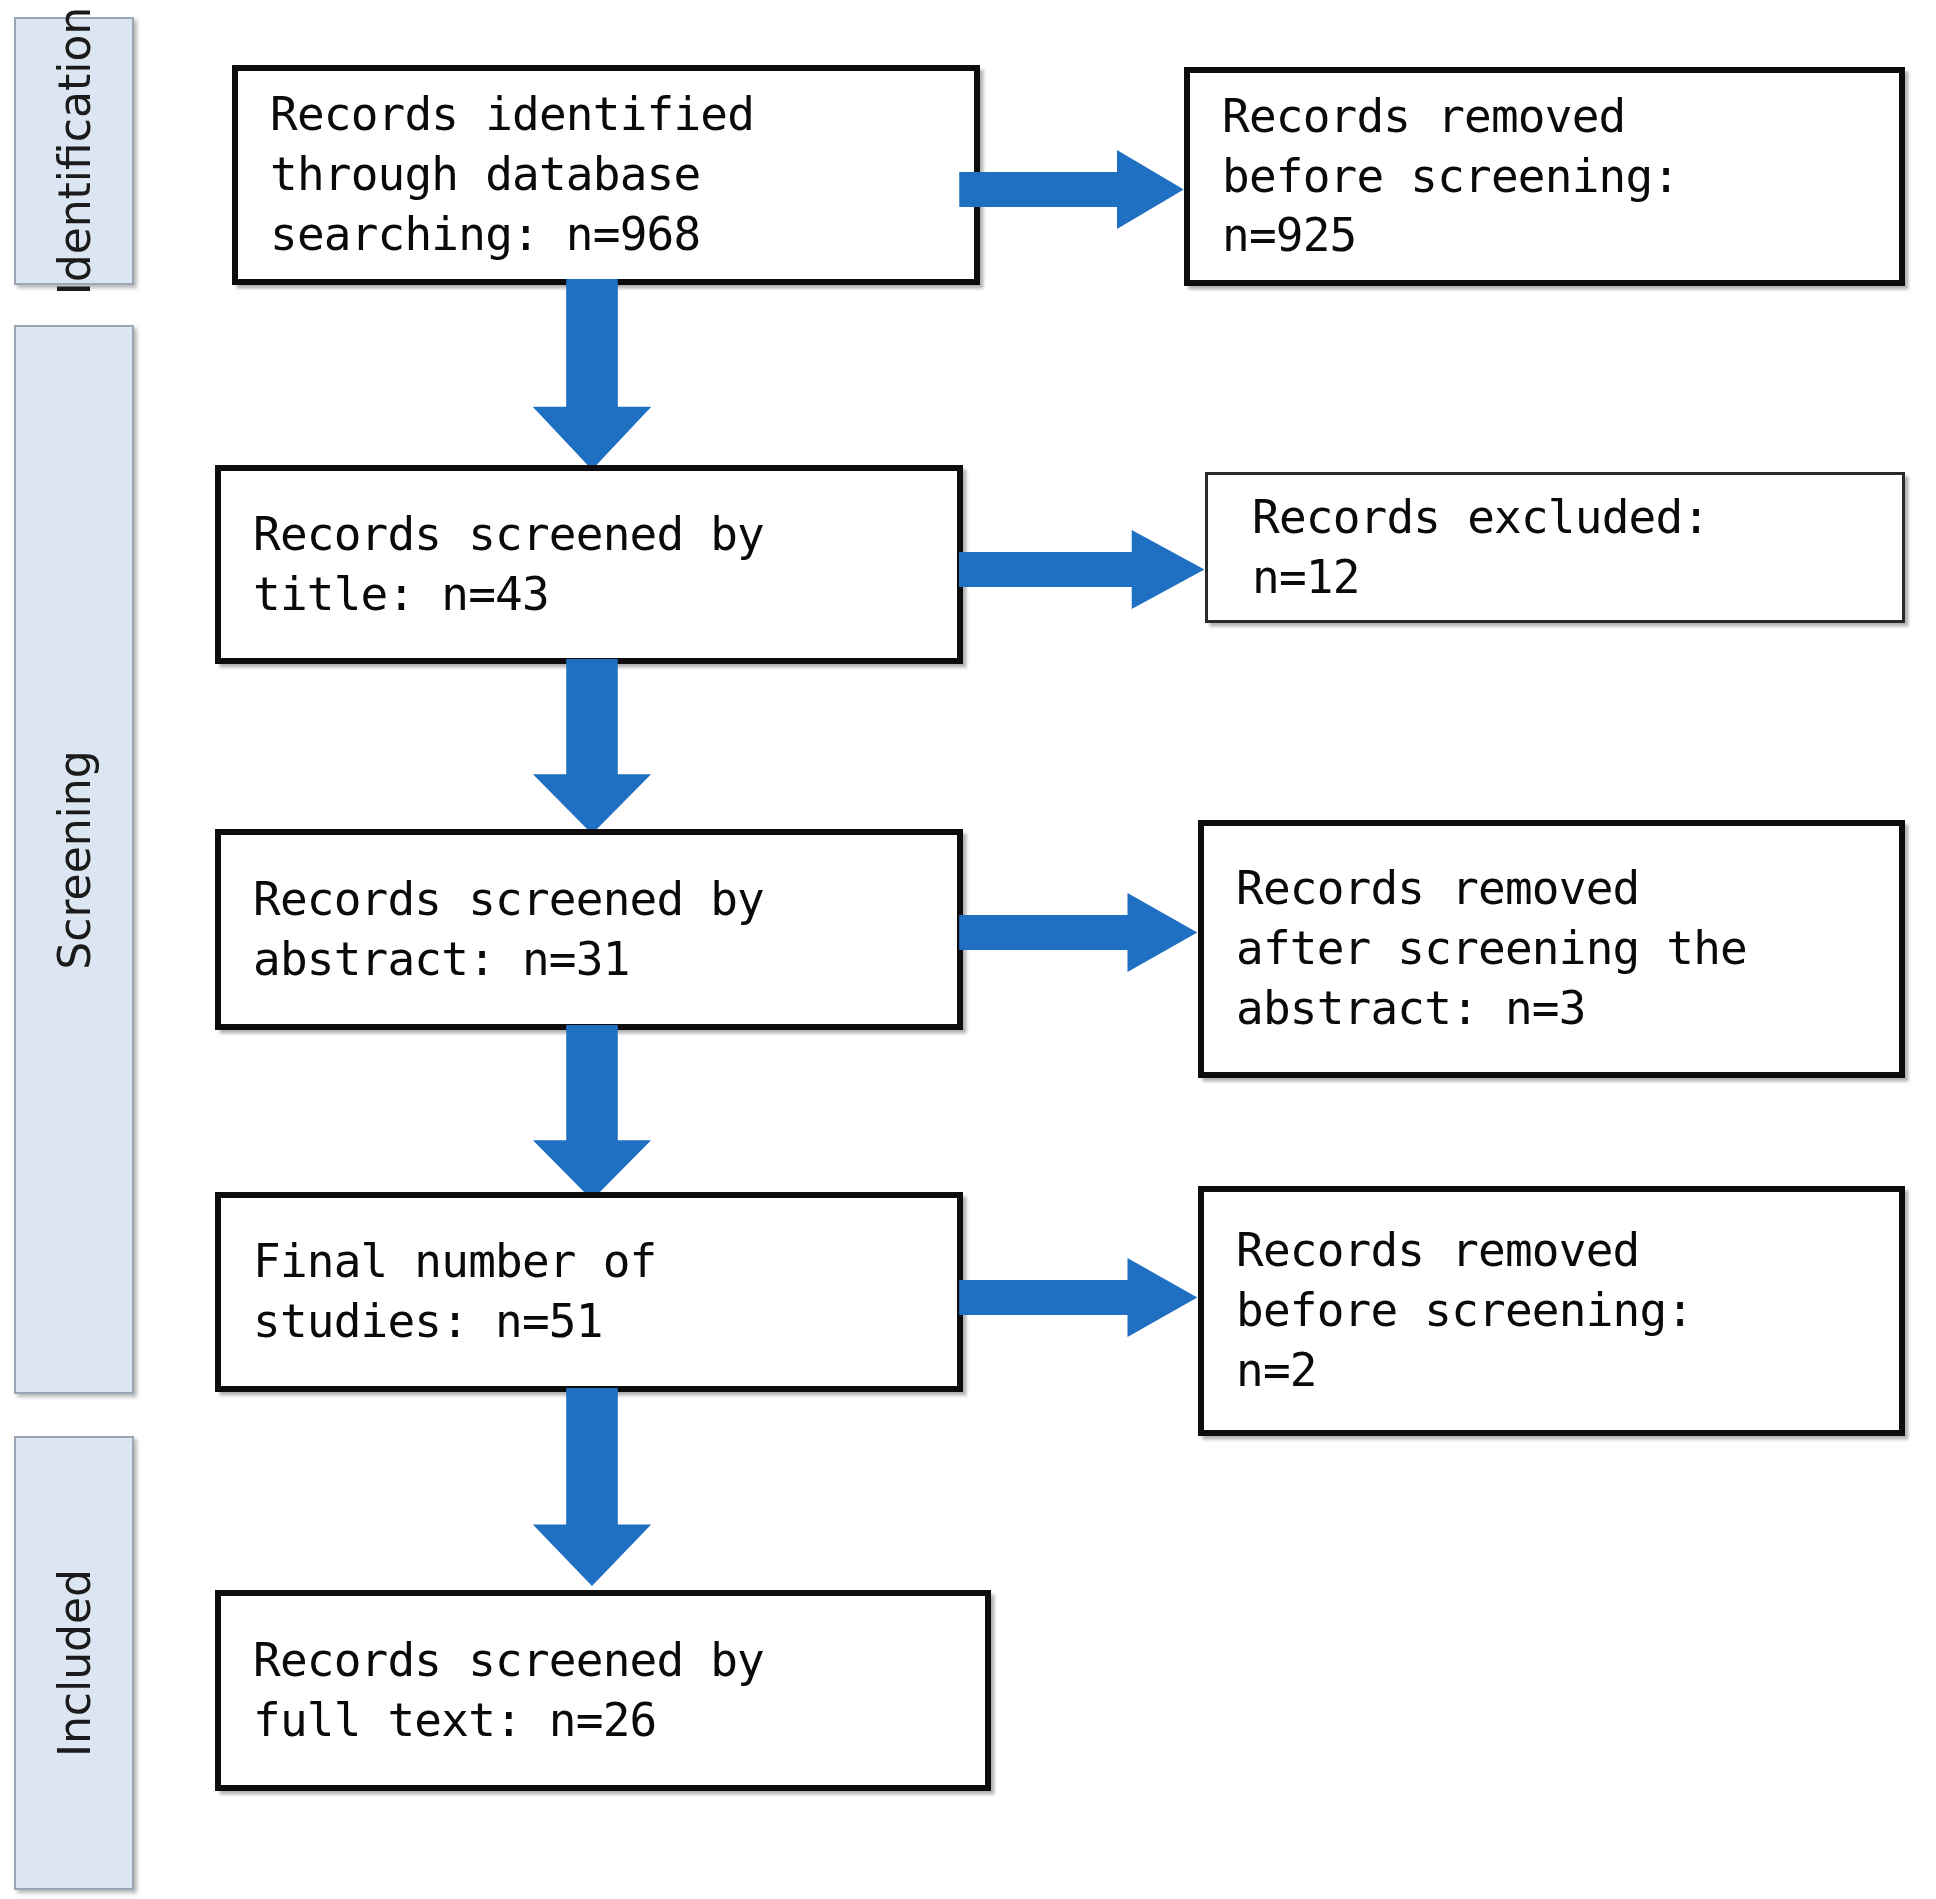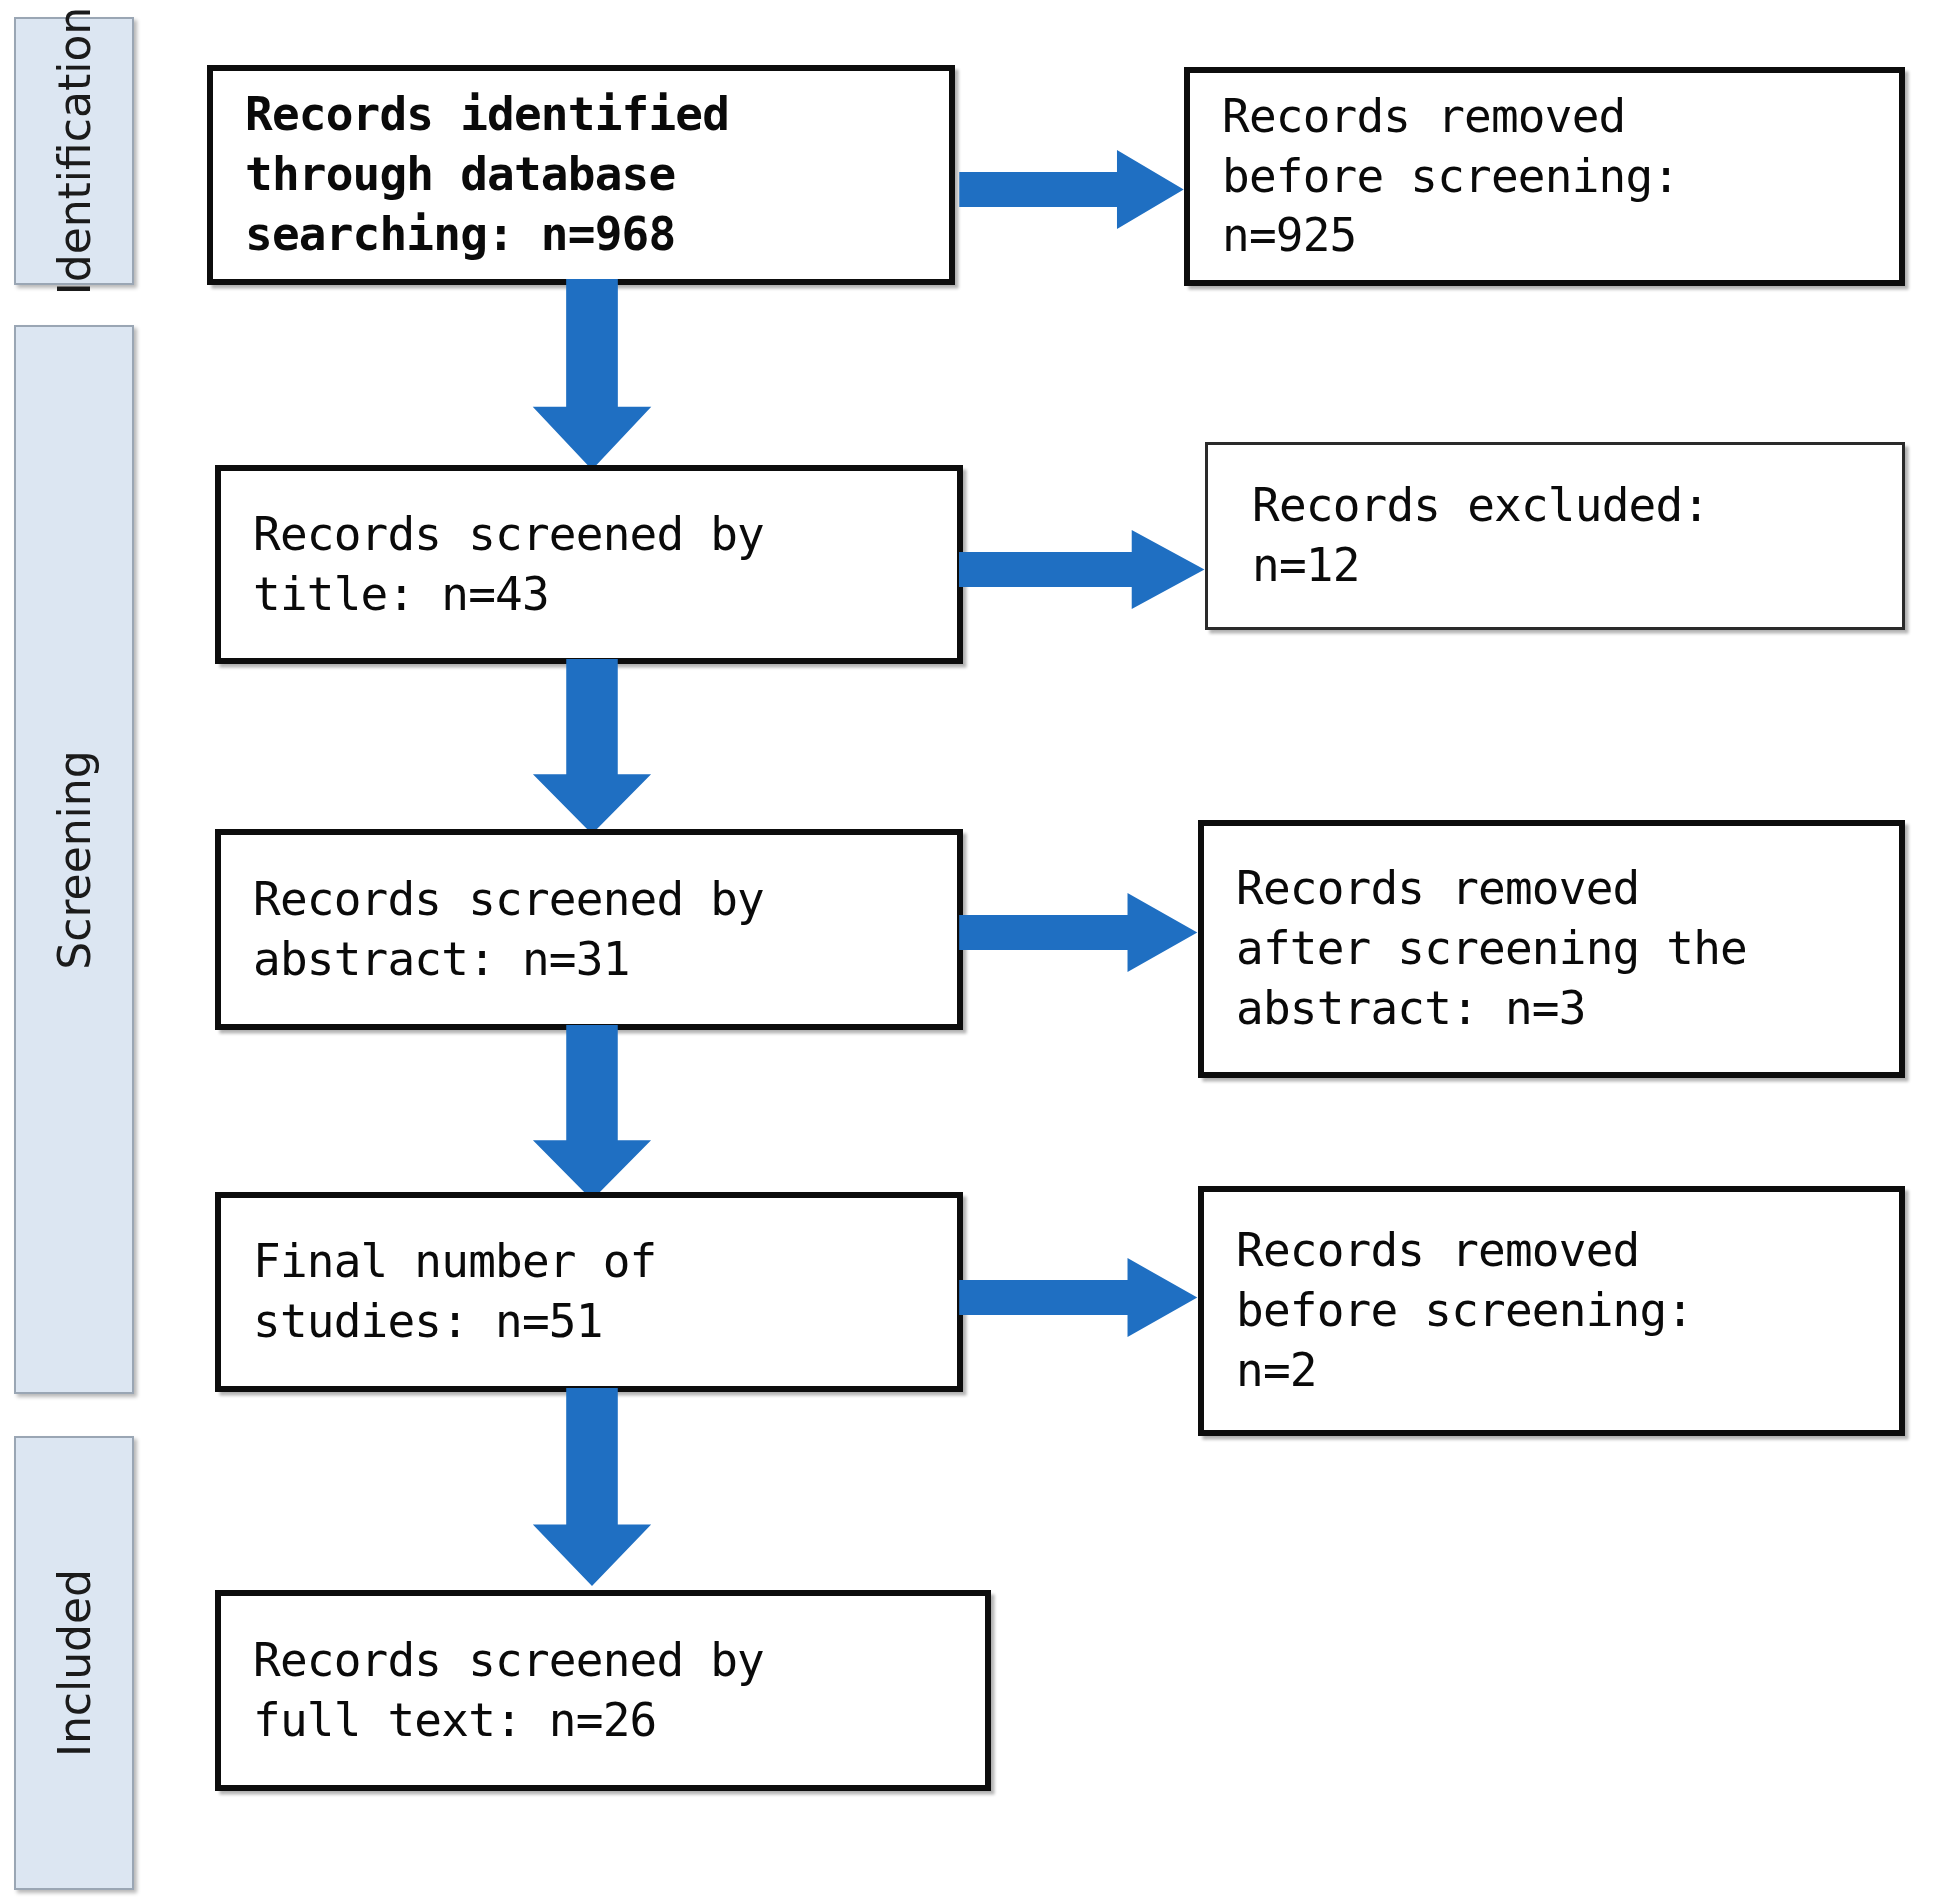--- a/index.html
+++ b/index.html
@@ -79,21 +79,21 @@
   </div>
 
   <div class="stage-band" style="left:13.7px; top:325px; width:120px; height:1069px;">
     <span class="stage-label">Screening</span>
   </div>
 
   <div class="stage-band" style="left:13.7px; top:1436px; width:120px; height:454px;">
     <span class="stage-label">Included</span>
   </div>
 
-  <div class="flow-box" style="left:207px; top:65px; width:748px; height:220px;font-weight:bold;">
+  <div class="flow-box" style="left:232px; top:65px; width:748px; height:220px;">
     <div class="box-text">Records identified
 through database
 searching: n=968</div>
   </div>
 
   <div class="flow-box" style="left:1184px; top:67px; width:721px; height:219px;">
     <div class="box-text">Records removed
 before screening:
 n=925</div>
   </div>
@@ -108,21 +108,21 @@
     <svg width="152" height="194" viewBox="0 0 200 255">
       <polygon points="66,0 134,0 134,168 178,168 100,251 22,168 66,168" fill="#1F6FC2"></polygon>
     </svg>
   </div>
 
   <div class="flow-box" style="left:215px; top:465px; width:748px; height:199px;">
     <div class="box-text">Records screened by
 title: n=43</div>
   </div>
 
-  <div class="flow-box thin indented" style="left:1205px; top:442px; width:700px; height:188px;">
+  <div class="flow-box thin indented" style="left:1205px; top:472px; width:700px; height:151px;">
     <div class="box-text">Records excluded:
 n=12</div>
   </div>
 
   <div class="arrow" style="left:959px; top:524px; width:250px; height:91px;">
     <svg width="250" height="91" viewBox="0 0 330 120">
       <polygon points="0,37 228,37 228,8 324,60 228,112 228,83 0,83" fill="#1F6FC2"></polygon>
     </svg>
   </div>
 

